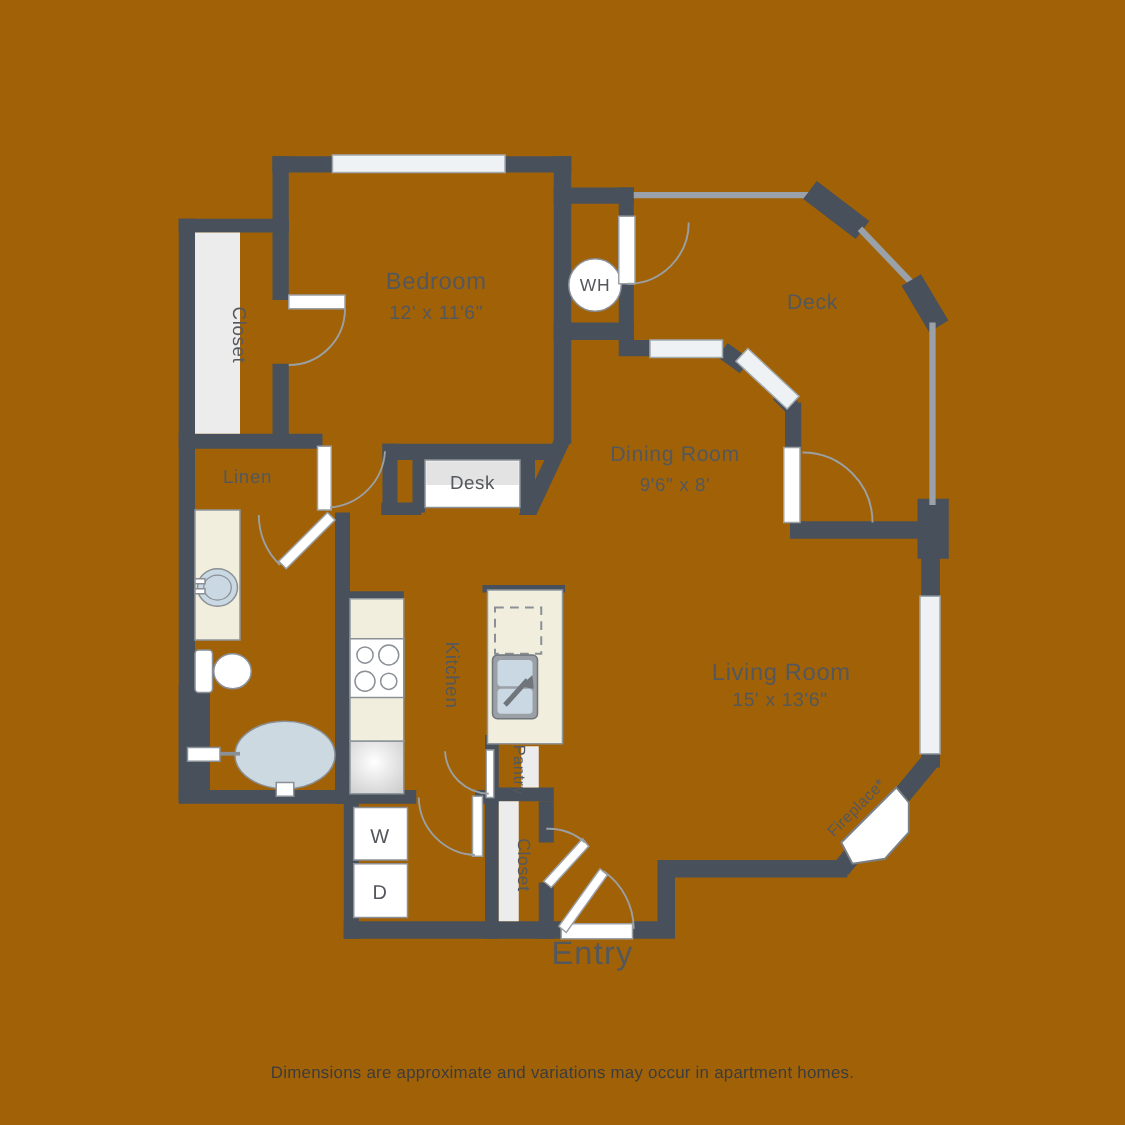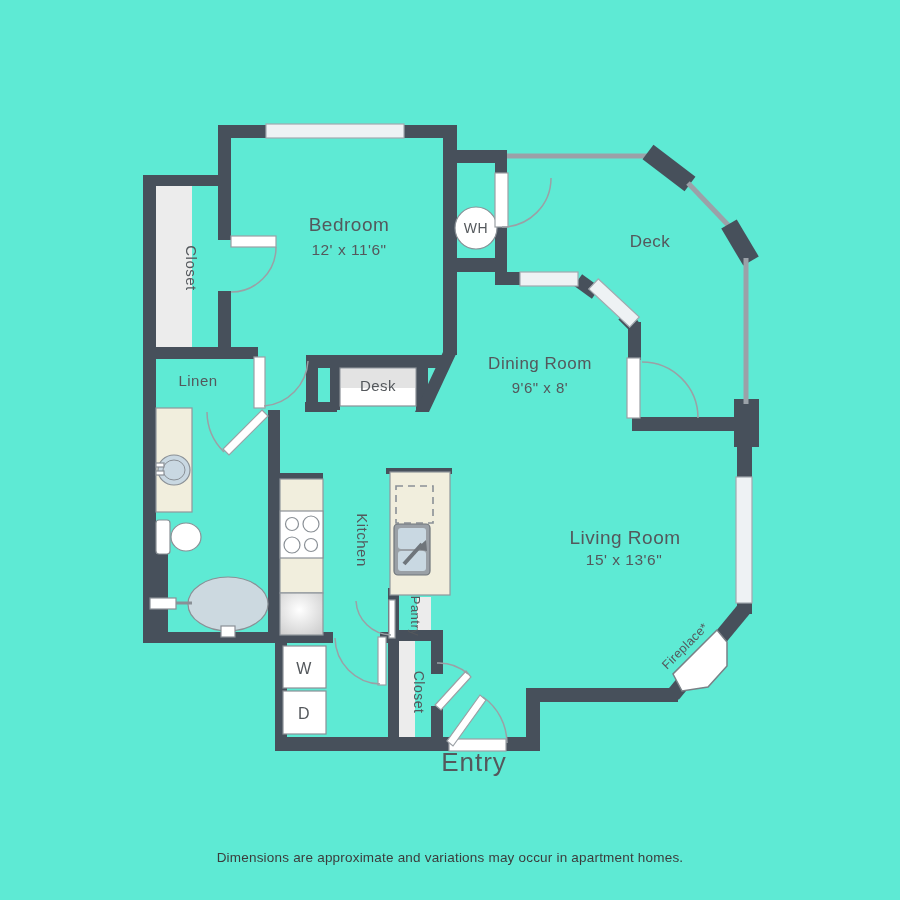--- a/index.html
+++ b/index.html
@@ -1,16 +1,16 @@
 <!DOCTYPE html>
 <html><head>
 <meta charset="utf-8">
 <style>
   html,body{margin:0;padding:0;background:#ffffff;}
-  .stage{width:900px;height:900px;position:relative;background:#5eead4;margin:0 auto;
+  .stage{width:900px;height:900px;position:relative;background:#a16207;margin:0 auto;
          font-family:"Liberation Sans", sans-serif;}
   svg{display:block}
   .wall{fill:#47505b;stroke:none}
   .wallline{stroke:#47505b;fill:none}
   .rail{stroke:#9ba1a8;stroke-width:5;fill:none}
   .post{stroke:#47505b;stroke-width:18;fill:none}
   .win{fill:#eef2f4;stroke:#a2a9af;stroke-width:1.2}
   .arc{fill:none;stroke:#9ba0a5;stroke-width:1.5}
   .leaf{fill:#ffffff;stroke:#9ba0a5;stroke-width:1.2}
   .cream{fill:#f1eedd;stroke:#8f969c;stroke-width:1.2}

